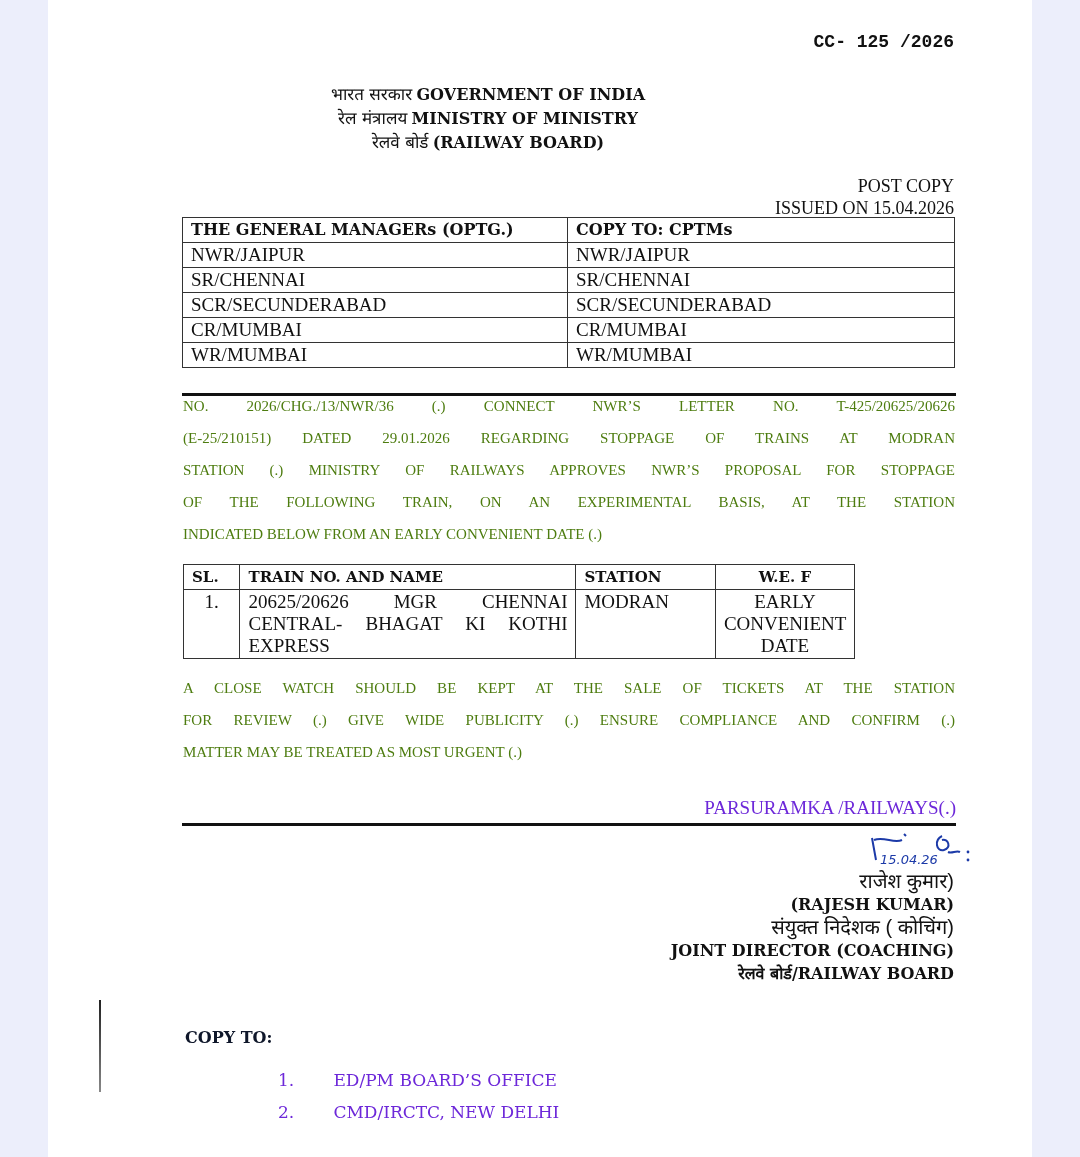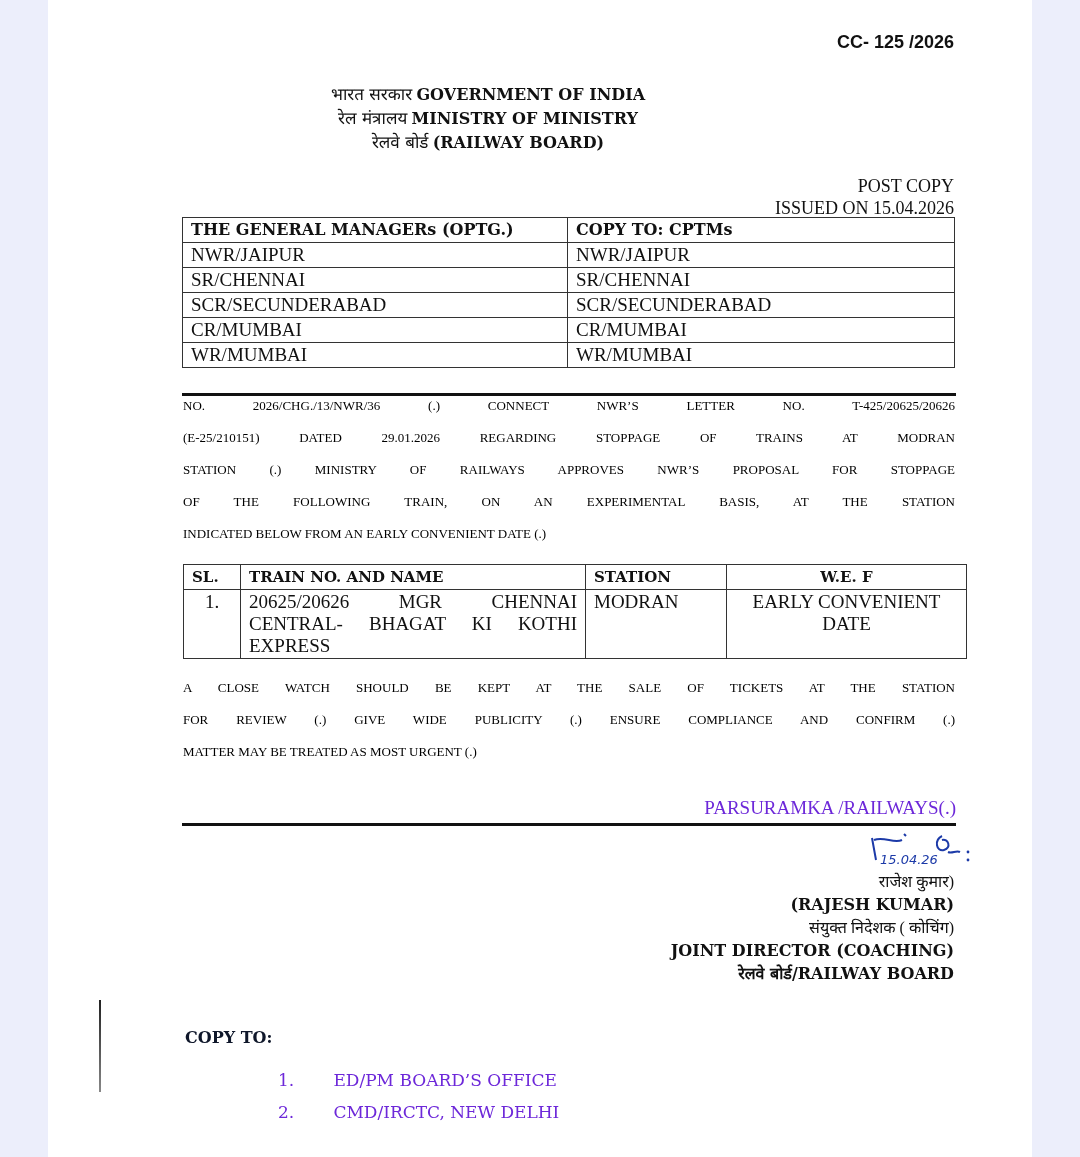--- a/index.html
+++ b/index.html
@@ -1,39 +1,39 @@
 <!DOCTYPE html>
 <html><head>
 <meta charset="utf-8">
 <style>
   html, body { margin:0; padding:0; }
   body { width:1080px; height:1157px; background:#eceefb; position:relative; overflow:hidden; }
   .page { position:absolute; left:48px; top:0; width:984px; height:1157px; background:#fff; }
-  .serif { font-family:Liberation Sans, sans-serif; }
+  .serif { font-family:Liberation Mono, monospace; }
   .times { font-family:"Liberation Serif", serif; }
   .abs { position:absolute; }
   .docno { right:78px; top:32px; font-weight:bold; font-size:18px; color:#111; }
   .hdr { left:0; width:880px; text-align:center; font-size:17px; line-height:24px; color:#111; }
   .hdr b { font-family:"DejaVu Serif", serif; font-size:16px; }
   .hdr .hin { font-family:"DejaVu Sans", sans-serif; font-size:17px; font-weight:normal; }
   .post { right:78px; text-align:right; font-size:18px; line-height:22px; color:#111; }
   table.gm { position:absolute; left:134px; top:217px; width:773px; border-collapse:collapse; font-family:"Liberation Serif", serif; font-size:19px; color:#111; }
   table.gm td { border:1.5px solid #333; height:24px; padding:0 0 0 8px; line-height:22px; }
   table.gm td:first-child { width:376px; }
   table.gm td.h { font-family:"DejaVu Serif", serif; font-weight:bold; font-size:16px; }
   .rule { position:absolute; left:134px; width:774px; height:3px; background:#111; }
-  .para { position:absolute; left:135px; width:772px; font-family:"Liberation Serif", serif; font-size:13px; line-height:32px; color:#000000; text-align:justify; }
+  .para { position:absolute; left:135px; width:772px; font-family:"Liberation Serif", serif; font-size:15px; line-height:32px; color:#4d7c0f; text-align:justify; }
   .line { display:block; text-align:justify; text-align-last:justify; }
   .line.last { text-align-last:left; }
-  table.tr { position:absolute; left:135px; top:564px; width:784px; border-collapse:collapse; font-family:"Liberation Serif", serif; font-size:19px; color:#111; }
+  table.tr { position:absolute; left:135px; top:564px; width:672px; border-collapse:collapse; font-family:"Liberation Serif", serif; font-size:19px; color:#111; }
   table.tr td { border:1.5px solid #333; vertical-align:top; padding:1px 8px; line-height:22px; }
   table.tr td.h { font-family:"DejaVu Serif", serif; font-weight:bold; font-size:15px; height:22px; vertical-align:middle; }
   .sig-line { position:absolute; left:134px; top:823px; width:774px; height:3px; background:#111; }
   .sign { position:absolute; right:78px; top:838px; text-align:right; color:#111; }
-  .sign .hin { font-family:Liberation Serif, serif; font-size:16px; line-height:23px; }
+  .sign .hin { font-family:Liberation Sans, sans-serif; font-size:20px; line-height:23px; }
   .sign .en { font-family:"DejaVu Serif", serif; font-weight:bold; font-size:16px; line-height:23px; }
   .scrawl { position:absolute; right:58px; top:830px; width:110px; height:44px; }
   .copy-h { position:absolute; left:137px; top:1028px; font-family:"DejaVu Serif", serif; font-weight:bold; font-size:16px; color:#0f172a; }
   .cl { position:absolute; left:230px; font-family:"DejaVu Serif", serif; font-size:17px; color:#6d28d9; }
   .cl .n { display:inline-block; width:50px; }
   .margin-mark { position:absolute; left:51px; top:1000px; width:2px; height:92px; background:linear-gradient(#222,#888); }
 </style>
 </head>
 <body>
 

